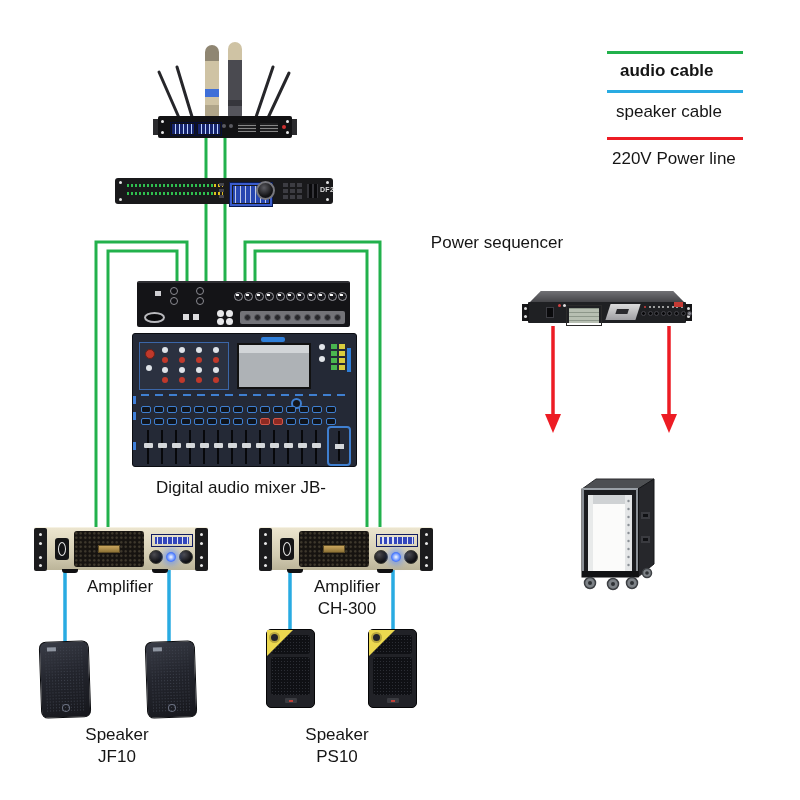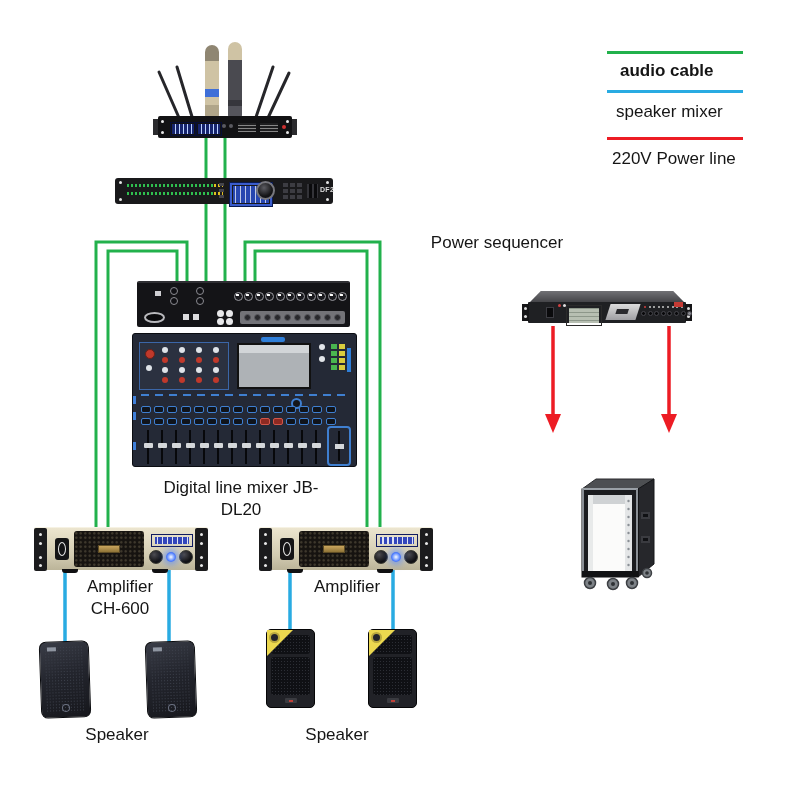--- a/index.html
+++ b/index.html
@@ -477,36 +477,36 @@
     <span class="ps-mesh b"></span>
     <span class="ps-tri"></span>
     <span class="ps-tri-logo"></span>
     <span class="ps-plate"></span>
   </div>
 
   <div class="label" style="left:407px;top:232px;width:180px">
     <span>Power sequencer</span>
   </div>
   <div class="label" style="left:151px;top:477px;width:180px">
-    <span>Digital line mixer JB-</span><span class="l2">DL20</span>
+    <span>Digital audio mixer JB-</span>
   </div>
   <div class="label" style="left:30px;top:576px;width:180px">
-    <span>Amplifier</span><span class="l2">CH-600</span>
+    <span>Amplifier</span>
   </div>
   <div class="label" style="left:257px;top:576px;width:180px">
-    <span>Amplifier</span>
+    <span>Amplifier</span><span class="l2">CH-300</span>
   </div>
   <div class="label" style="left:27px;top:724px;width:180px">
-    <span>Speaker</span>
+    <span>Speaker</span><span class="l2">JF10</span>
   </div>
   <div class="label" style="left:247px;top:724px;width:180px">
-    <span>Speaker</span>
+    <span>Speaker</span><span class="l2">PS10</span>
   </div>
 
   <div>
     <div class="leg-line" style="left: 607px; top: 51px; width: 136px; background: rgb(34, 177, 76);"></div>
     <div class="leg-label bold" style="left:620px;top:61px">audio cable</div>
     <div class="leg-line" style="left: 607px; top: 90px; width: 136px; background: rgb(41, 171, 226);"></div>
-    <div class="leg-label" style="left:616px;top:102px">speaker mixer</div>
+    <div class="leg-label" style="left:616px;top:102px">speaker cable</div>
     <div class="leg-line" style="left: 607px; top: 137px; width: 136px; background: rgb(237, 28, 36);"></div>
     <div class="leg-label" style="left:612px;top:149px">220V Power line</div>
   </div>
 </div>
 
 </body></html>

